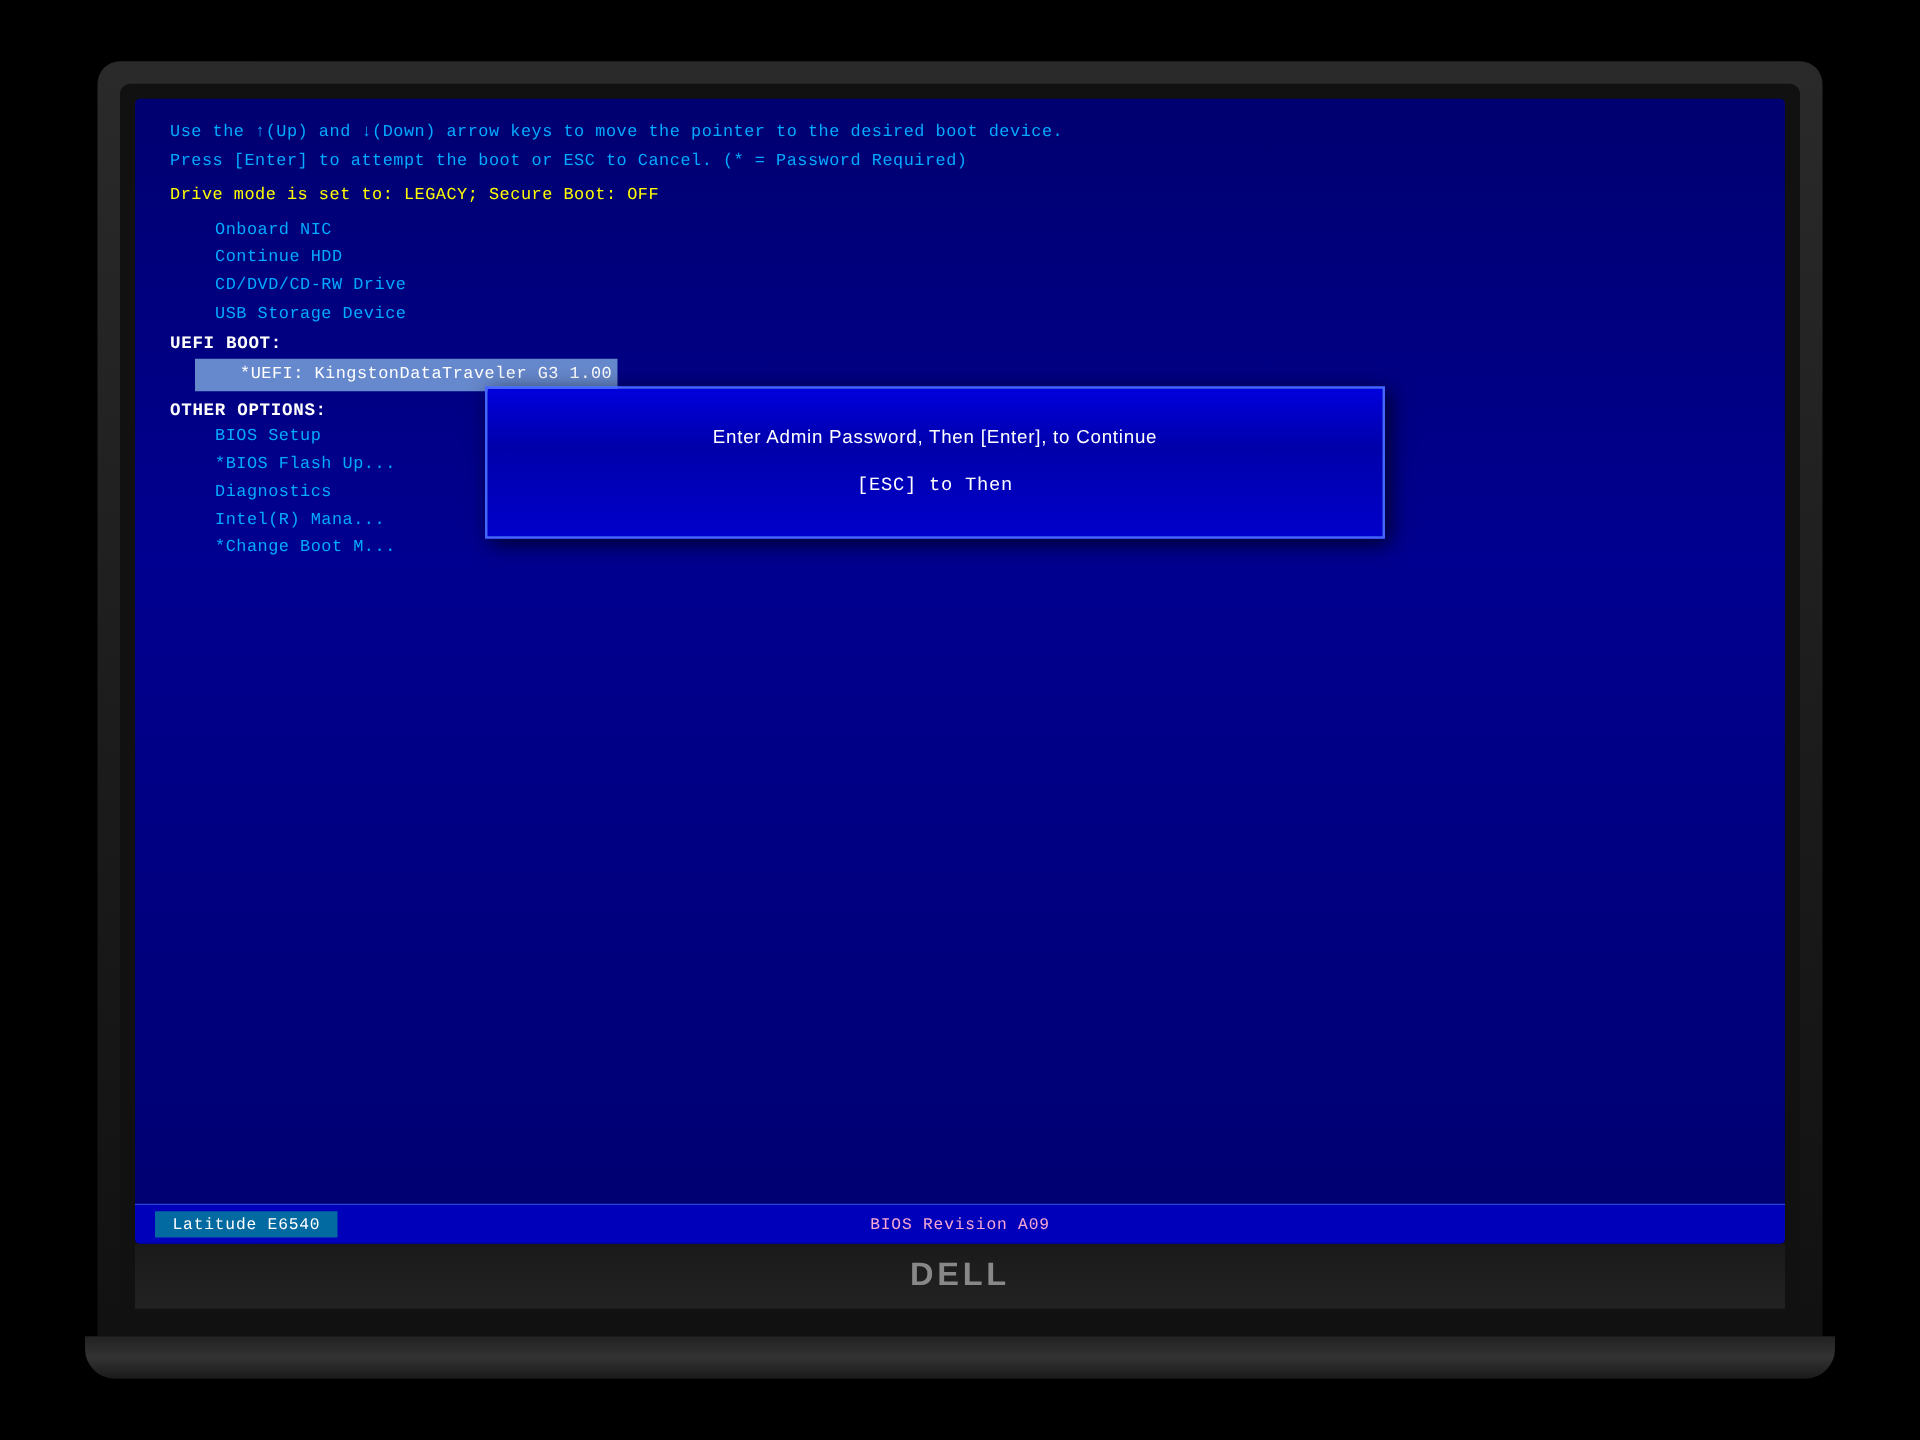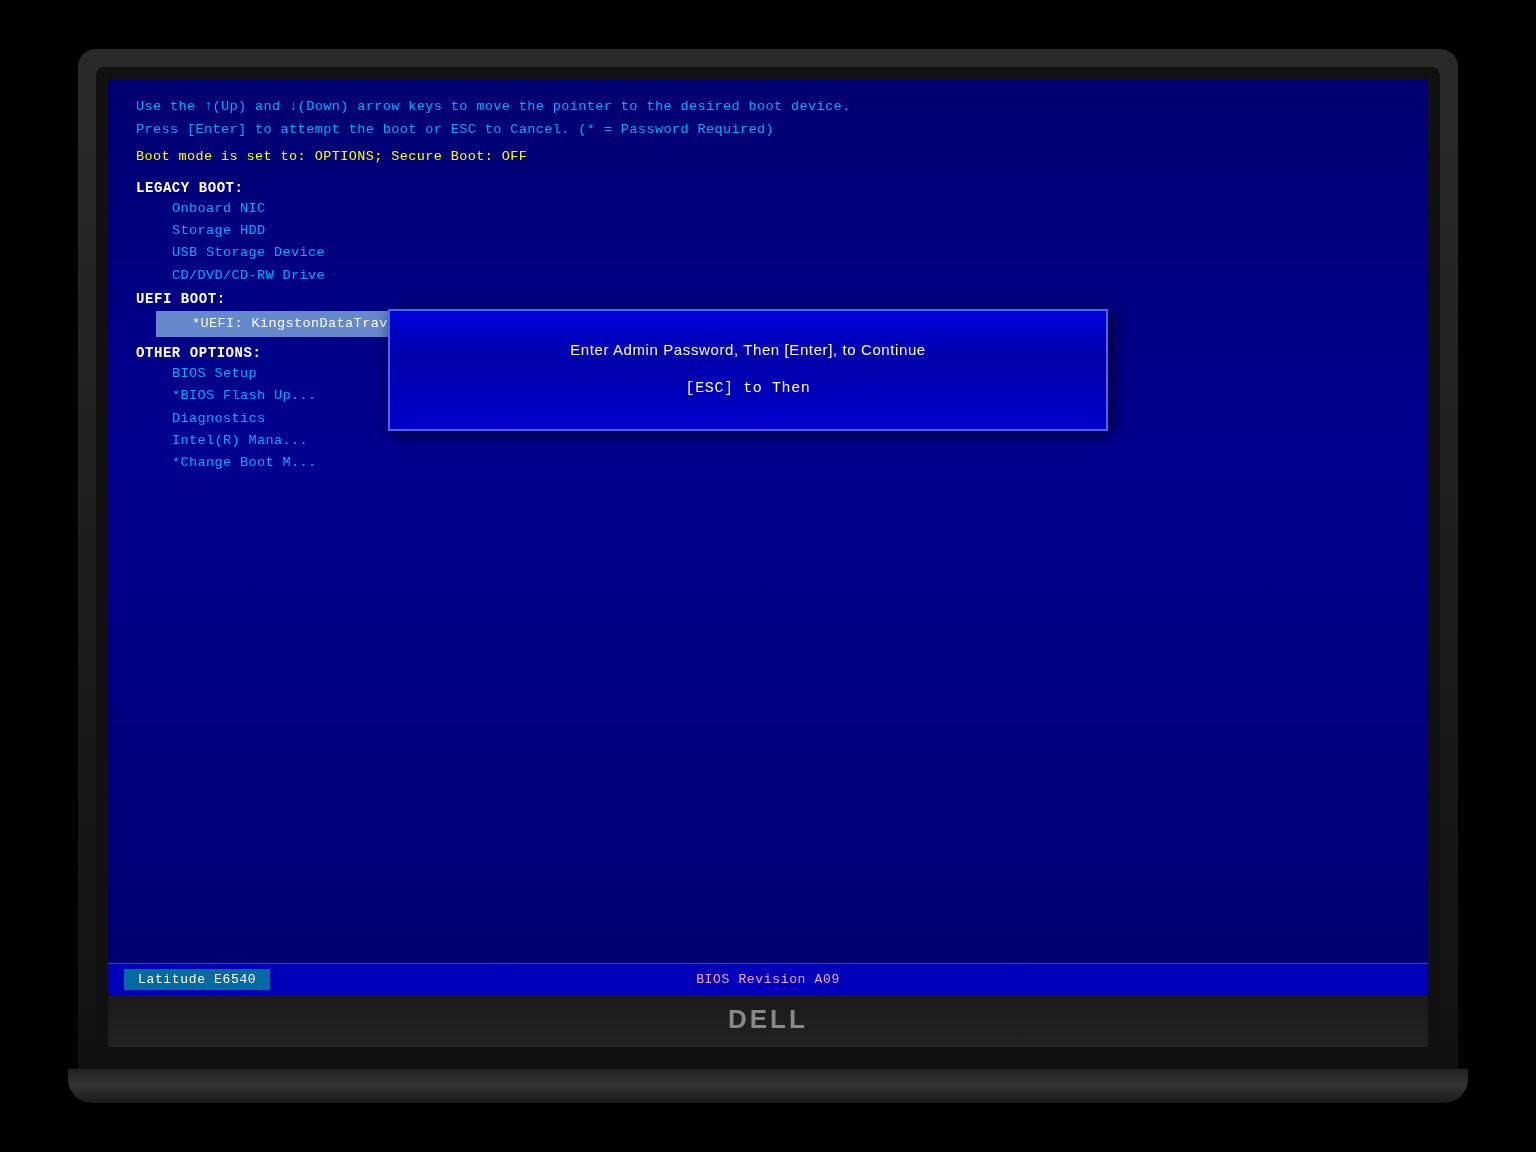--- a/index.html
+++ b/index.html
@@ -215,28 +215,27 @@
 
 <div class="laptop-outer">
   <div class="screen-bezel">
     <div class="screen">
 
       <div class="screen-content">
 
         <div class="instruction-line">Use the ↑(Up) and ↓(Down) arrow keys to move the pointer to the desired boot device.</div>
         <div class="instruction-line">Press [Enter] to attempt the boot or ESC to Cancel. (* = Password Required)</div>
 
-        <div class="boot-mode-line">Boot mode is set to: OPTIONS; Secure Boot: OFF</div>
-
-        <div class="section-header">LEGACY BOOT:</div>
+        <div class="boot-mode-line">Drive mode is set to: LEGACY; Secure Boot: OFF</div>
+
 
         <div class="boot-item">Onboard NIC</div>
-        <div class="boot-item">Storage HDD</div>
+        <div class="boot-item">Continue HDD</div>
+        <div class="boot-item">CD/DVD/CD-RW Drive</div>
         <div class="boot-item">USB Storage Device</div>
-        <div class="boot-item">CD/DVD/CD-RW Drive</div>
 
         <div class="section-header uefi-section">UEFI BOOT:</div>
         <div style="padding-left:20px; margin-top:2px;">
           <span class="boot-item-selected">*UEFI: KingstonDataTraveler G3 1.00</span>
         </div>
 
         <div class="section-header" style="margin-top:8px;">OTHER OPTIONS:</div>
         <div class="boot-item">BIOS Setup</div>
         <div class="boot-item">*BIOS Flash Up...</div>
         <div class="boot-item">Diagnostics</div>

